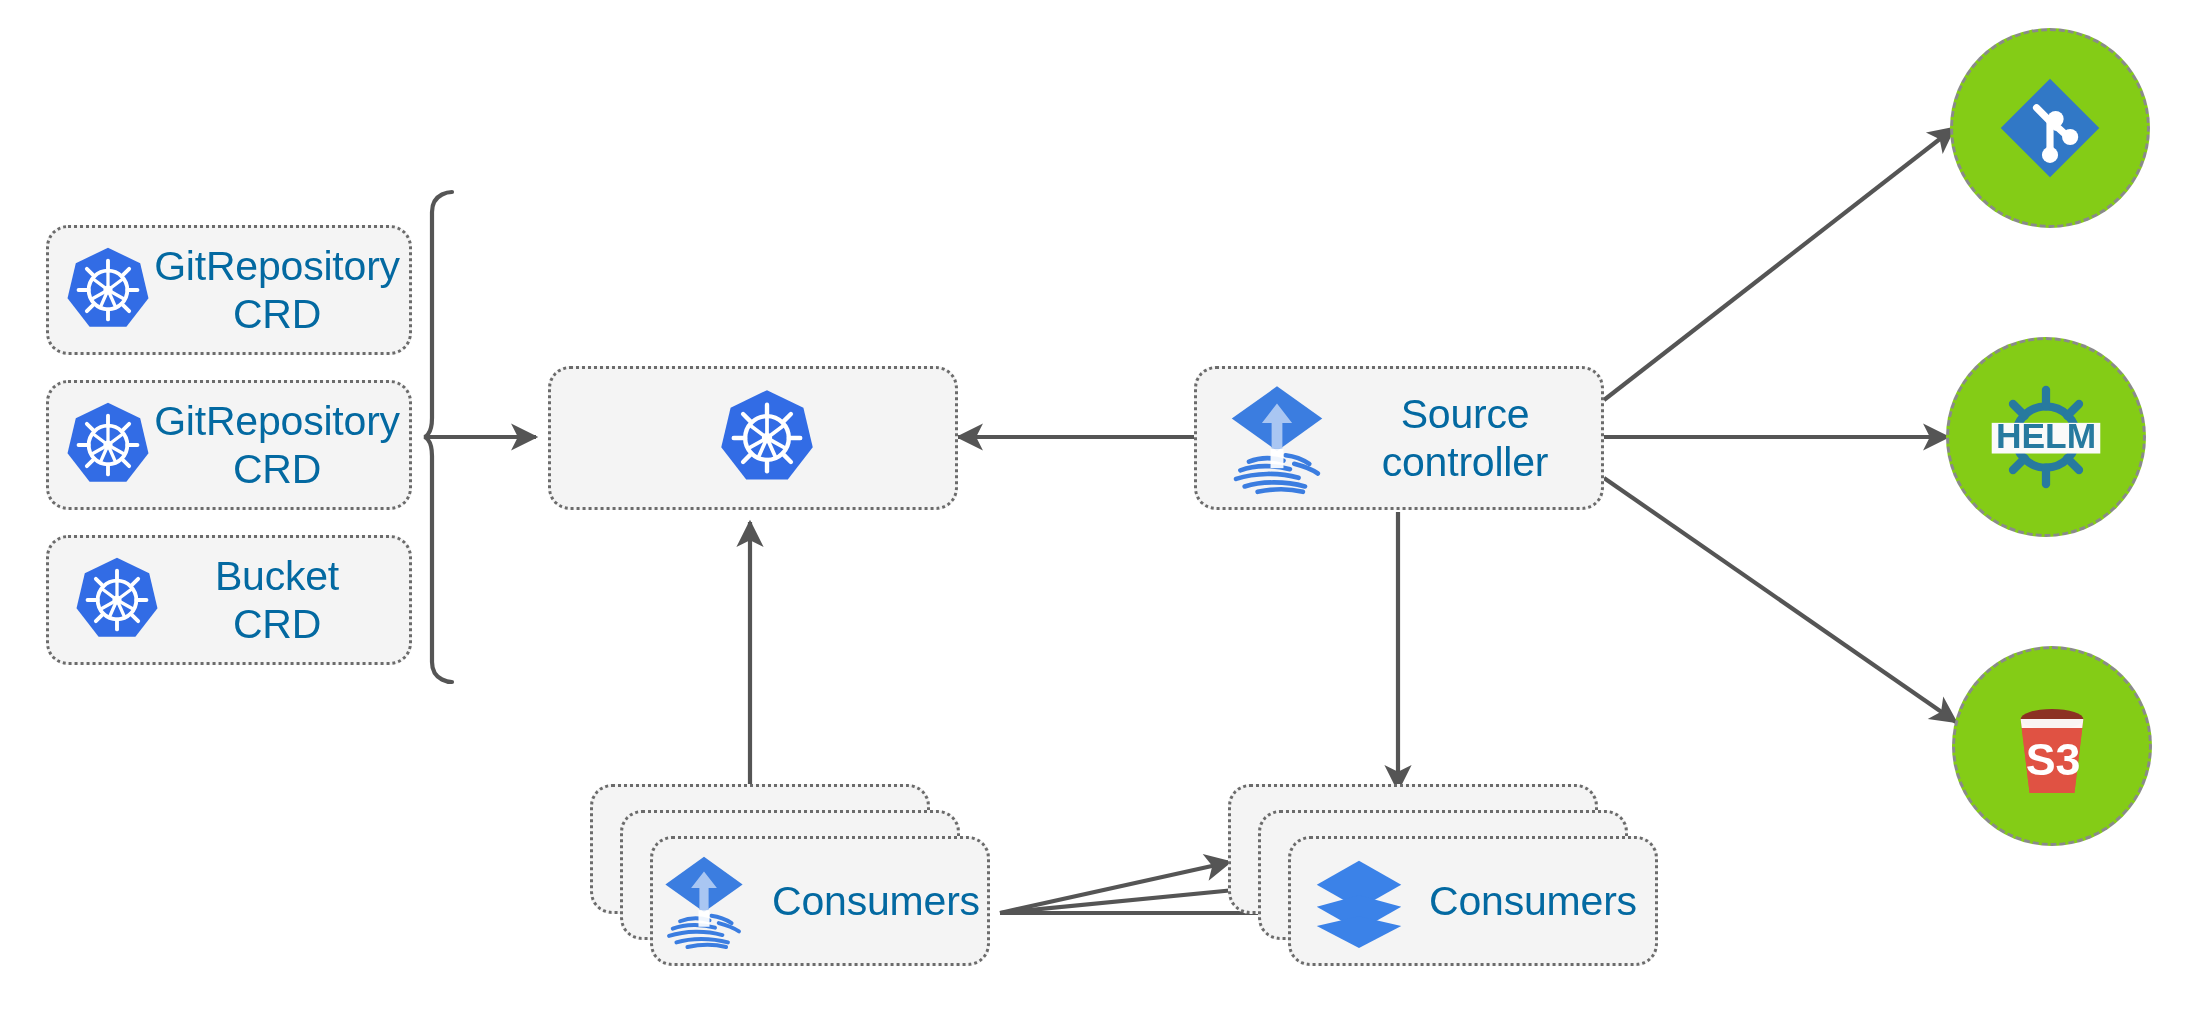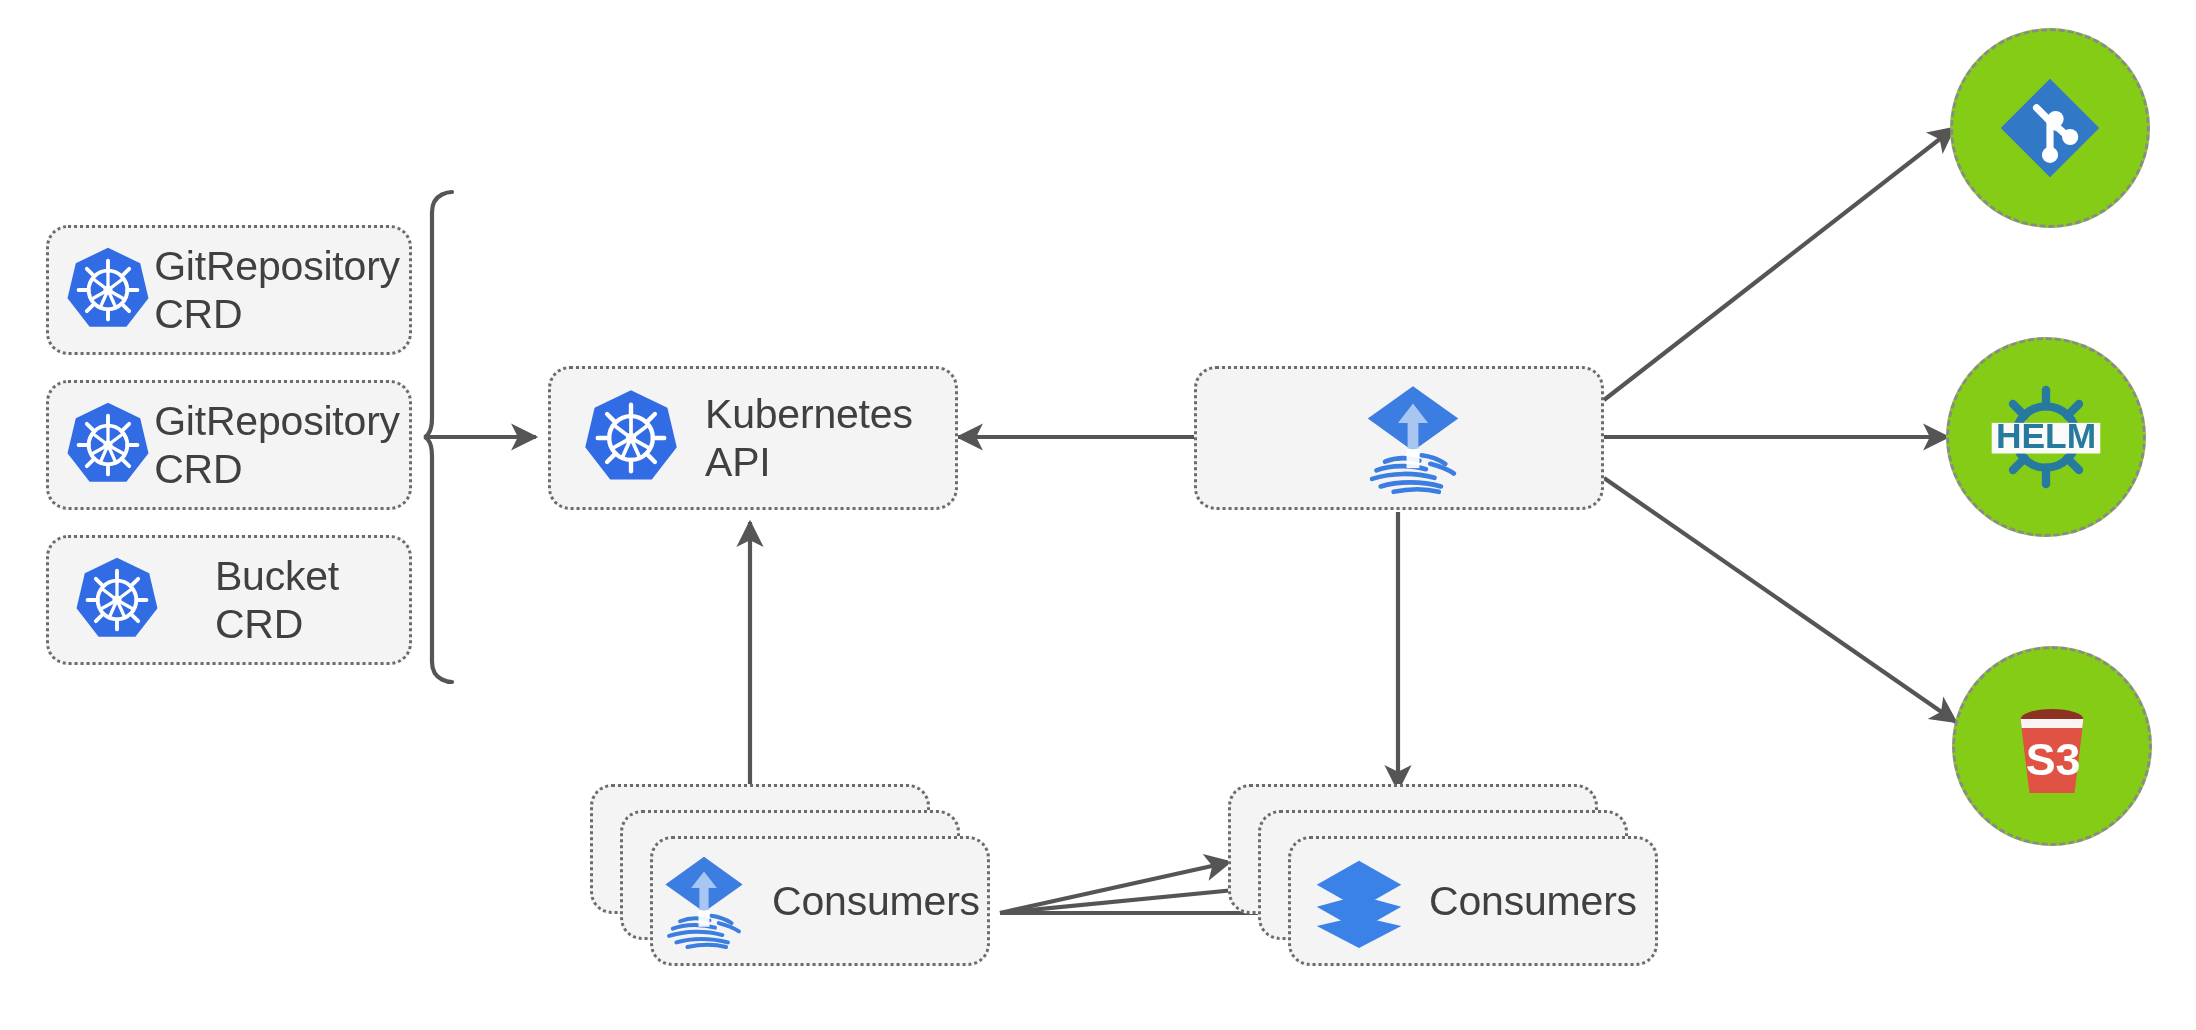--- a/index.html
+++ b/index.html
@@ -37,23 +37,23 @@
   }
   .node-inner {
     display: flex;
     align-items: center;
     justify-content: center;
     width: 100%;
     height: 100%;
   }
   .node-label {
     font-size: 41px;
-    color: #404040;
+    color: #0369a1;
     line-height: 1.18;
-    text-align: left;
+    text-align: center;
     white-space: pre-line;
     letter-spacing: -0.2px;
   }
   .icon-slot {
     flex: 0 0 auto;
     display: flex;
     align-items: center;
     justify-content: center;
   }
   
@@ -270,23 +270,20 @@
             <line x1="50" y1="50" x2="66" y2="38"></line>
             <line x1="50" y1="50" x2="68" y2="60"></line>
             <line x1="50" y1="50" x2="58" y2="68"></line>
             <line x1="50" y1="50" x2="42" y2="68"></line>
             <line x1="50" y1="50" x2="32" y2="60"></line>
             <line x1="50" y1="50" x2="34" y2="38"></line>
           </g>
           <circle cx="50" cy="50" r="5" fill="#ffffff"></circle>
         </svg>
       </span>
-      <span class="label-slot">
-        <span class="node-label">Kubernetes API</span>
-      </span>
     </div>
   </div>
 
   <div class="node proc-box" style="left:1194px; top:366px; width:410px; height:144px;">
     <div class="node-inner">
       <span class="icon-slot">
         <svg width="108" height="112" viewBox="0 0 100 104" aria-hidden="true">
           <polygon points="50,4 92,34 50,64 8,34" fill="#3B7DE0"></polygon>
           <path d="M50,20 L64,38 L55,38 L55,62 L45,62 L45,38 L36,38 Z" fill="#A9C6F2"></path>
           <g fill="#3B7DE0">
@@ -296,20 +293,24 @@
             <path d="M24,74 C34,70 46,70 56,73"></path>
             <path d="M16,82 C30,77 48,77 62,81"></path>
             <path d="M12,90 C30,84 52,84 70,89"></path>
             <path d="M20,97 C36,92 58,92 76,97"></path>
             <path d="M32,102 C46,99 62,99 74,102"></path>
             <path d="M58,68 C66,69 74,72 80,76"></path>
             <path d="M66,76 C74,78 82,81 88,85"></path>
           </g>
           <rect x="44" y="62" width="12" height="18" fill="#ffffff" opacity="0.92"></rect>
         </svg>
+      </span>
+      <span class="label-slot">
+        <span class="node-label">Source
+controller</span>
       </span>
     </div>
   </div>
 
   <div class="stack" style="left:590px; top:784px; width:400px; height:190px;">
     <div class="card" style="left:0px; top:0px; width:340px; height:130px;"></div>
     <div class="card" style="left:30px; top:26px; width:340px; height:130px;"></div>
     <div class="card front proc-box" style="left:60px; top:52px; width:340px; height:130px;">
       <div class="node-inner">
         <span class="icon-slot" style="width:92px;height:96px;margin-left:20px;">

